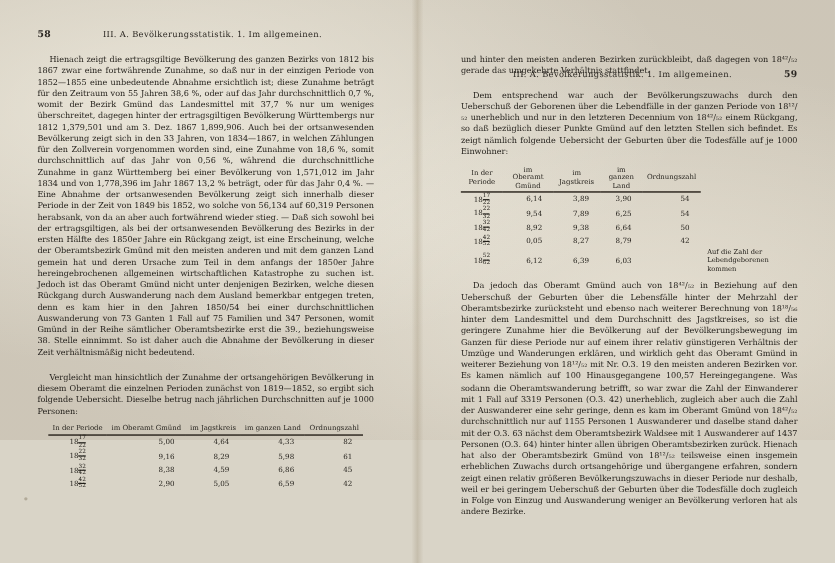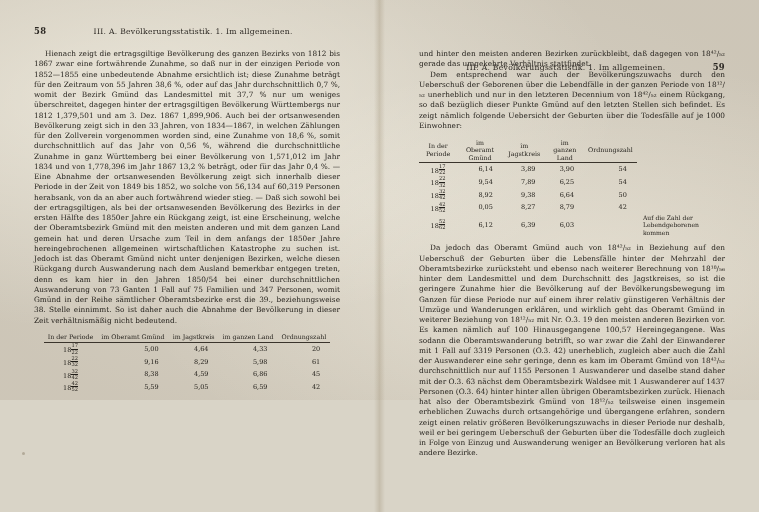--- a/index.html
+++ b/index.html
@@ -69,21 +69,21 @@
     margin: 0 0 0 0;
     font-size: 7.35px;
     line-height: 10.25px;
     text-align: justify;
     text-indent: 11px;
     color: #211e19;
     hyphens: auto;
     -webkit-hyphens: auto;
   }
   p.body.cont { text-indent: 0; }
-  p.body + p.body { margin-top: 0; }
+  p.body + p.body { margin-top: 12px; }
 
   .tbl-wrap {
     margin: 7px 0 7px 0;
     display: flex;
     justify-content: center;
   }
   table.stat {
     border-collapse: collapse;
     font-size: 6.5px;
     line-height: 8.4px;
@@ -131,57 +131,58 @@
 <div class="page">
   <div class="gutter"></div>
 
   <div class="col col-left">
     <div class="runhead">
       <span class="pg">58</span>
       <span class="ttl">III. A. Bevölkerungsstatistik. 1. Im allgemeinen.</span>
     </div>
 
     <p class="body">Hienach zeigt die ertragsgiltige Bevölkerung des ganzen Bezirks von 1812 bis 1867 zwar eine fortwährende Zunahme, so daß nur in der einzigen Periode von 1852—1855 eine unbedeutende Abnahme ersichtlich ist; diese Zunahme beträgt für den Zeitraum von 55 Jahren 38,6 %, oder auf das Jahr durchschnittlich 0,7 %, womit der Bezirk Gmünd das Landesmittel mit 37,7 % nur um weniges überschreitet, dagegen hinter der ertragsgiltigen Bevölkerung Württembergs nur 1812 1,379,501 und am 3. Dez. 1867 1,899,906. Auch bei der ortsanwesenden Bevölkerung zeigt sich in den 33 Jahren, von 1834—1867, in welchen Zählungen für den Zollverein vorgenommen worden sind, eine Zunahme von 18,6 %, somit durchschnittlich auf das Jahr von 0,56 %, während die durchschnittliche Zunahme in ganz Württemberg bei einer Bevölkerung von 1,571,012 im Jahr 1834 und von 1,778,396 im Jahr 1867 13,2 % beträgt, oder für das Jahr 0,4 %. — Eine Abnahme der ortsanwesenden Bevölkerung zeigt sich innerhalb dieser Periode in der Zeit von 1849 bis 1852, wo solche von 56,134 auf 60,319 Personen herabsank, von da an aber auch fortwährend wieder stieg. — Daß sich sowohl bei der ertragsgiltigen, als bei der ortsanwesenden Bevölkerung des Bezirks in der ersten Hälfte des 1850er Jahre ein Rückgang zeigt, ist eine Erscheinung, welche der Oberamtsbezirk Gmünd mit den meisten anderen und mit dem ganzen Land gemein hat und deren Ursache zum Teil in dem anfangs der 1850er Jahre hereingebrochenen allgemeinen wirtschaftlichen Katastrophe zu suchen ist. Jedoch ist das Oberamt Gmünd nicht unter denjenigen Bezirken, welche diesen Rückgang durch Auswanderung nach dem Ausland bemerkbar entgegen treten, denn es kam hier in den Jahren 1850/54 bei einer durchschnittlichen Auswanderung von 73 Ganten 1 Fall auf 75 Familien und 347 Personen, womit Gmünd in der Reihe sämtlicher Oberamtsbezirke erst die 39., beziehungsweise 38. Stelle einnimmt. So ist daher auch die Abnahme der Bevölkerung in dieser Zeit verhältnismäßig nicht bedeutend.</p>
+    <p class="body">Vergleicht man hinsichtlich der Zunahme der ortsangehörigen Bevölkerung in diesem Oberamt die einzelnen Perioden zunächst von 1819—1852, so ergibt sich folgende Uebersicht. Dieselbe betrug nach jährlichen Durchschnitten auf je 1000 Personen:</p>
 
     <div class="tbl-wrap">
       <table class="stat">
         <thead>
           <tr>
             <th class="head-period">In der Periode</th>
             <th>im Oberamt Gmünd</th>
             <th>im Jagstkreis</th>
             <th>im ganzen Land</th>
             <th>Ordnungszahl</th>
           </tr>
         </thead>
         <tbody>
           <tr>
             <td class="per"><span>18</span><span class="frac"><sup>17</sup><sub>22</sub></span></td>
             <td class="num">5,00</td>
             <td class="num">4,64</td>
             <td class="num">4,33</td>
-            <td class="num">20</td>
+            <td class="num">82</td>
           </tr>
           <tr>
             <td class="per"><span>18</span><span class="frac"><sup>22</sup><sub>32</sub></span></td>
             <td class="num">9,16</td>
             <td class="num">8,29</td>
             <td class="num">5,98</td>
             <td class="num">61</td>
           </tr>
           <tr>
             <td class="per"><span>18</span><span class="frac"><sup>32</sup><sub>42</sub></span></td>
             <td class="num">8,38</td>
             <td class="num">4,59</td>
             <td class="num">6,86</td>
             <td class="num">45</td>
           </tr>
           <tr>
             <td class="per"><span>18</span><span class="frac"><sup>42</sup><sub>52</sub></span></td>
-            <td class="num">5,59</td>
+            <td class="num">2,90</td>
             <td class="num">5,05</td>
             <td class="num">6,59</td>
             <td class="num">42</td>
           </tr>
         </tbody>
       </table>
     </div>
 
 
     <div class="speck" style="left:22px; top:452px; width:3px; height:3px;"></div>

